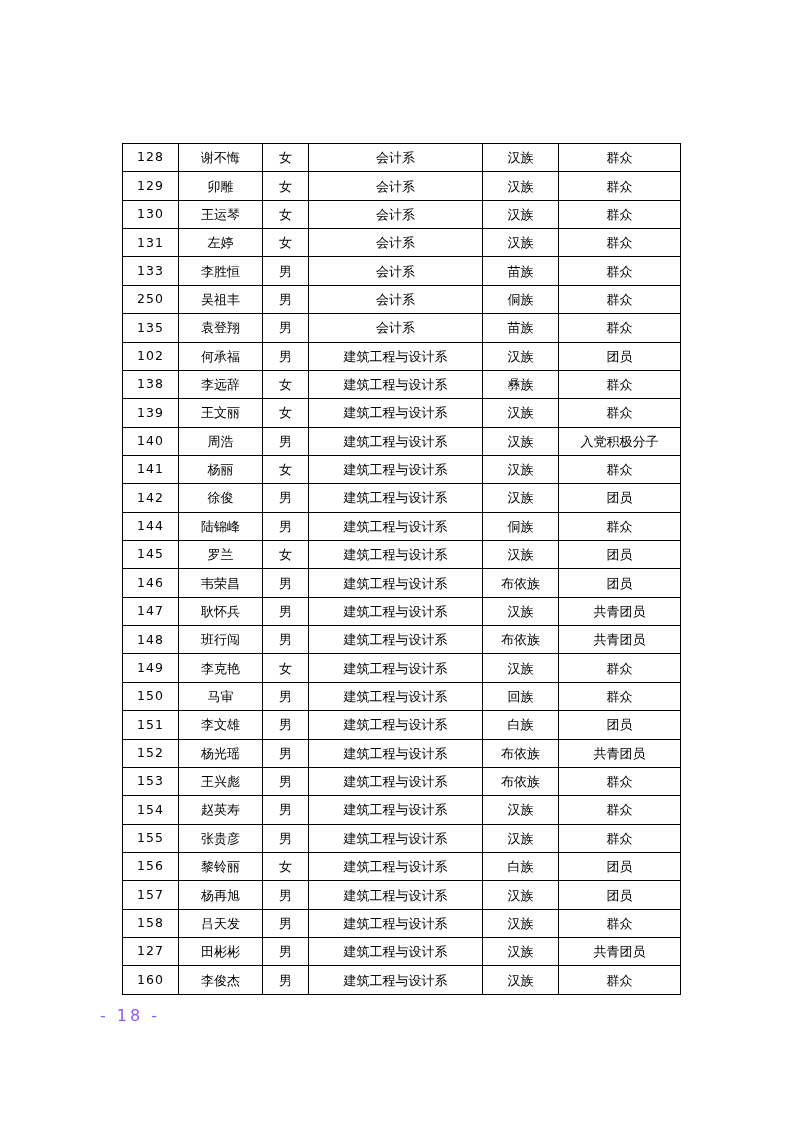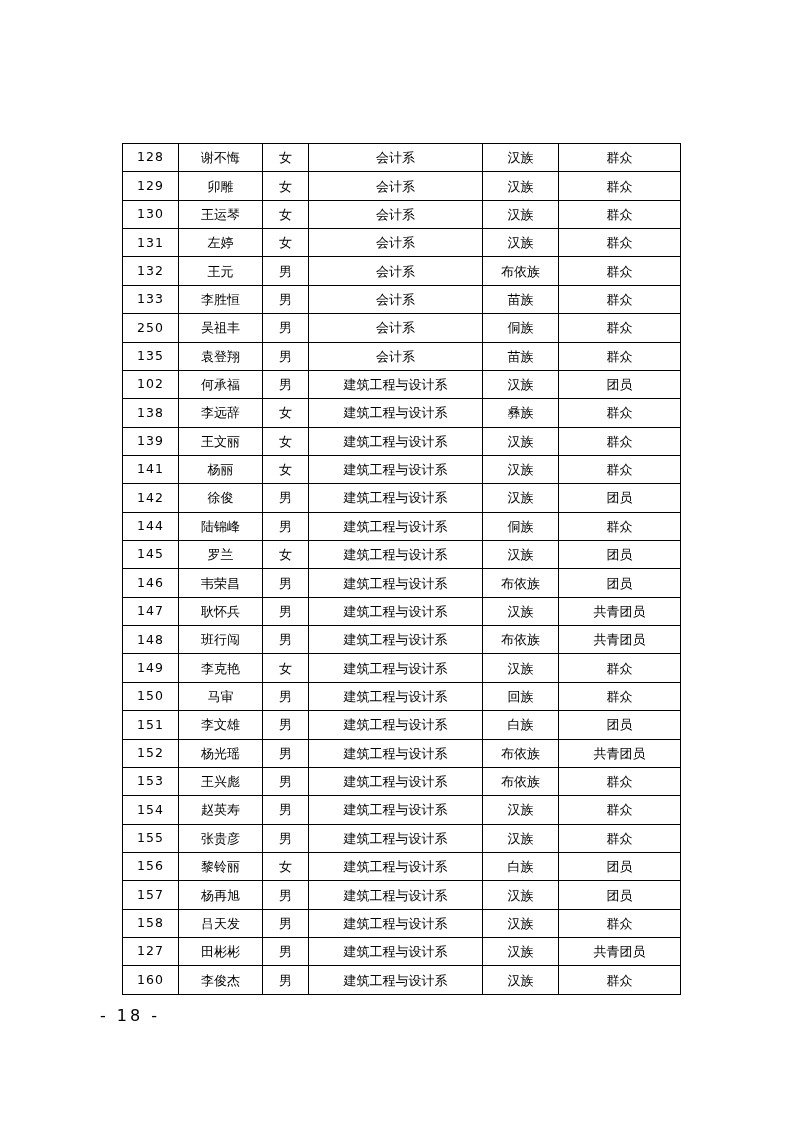--- a/index.html
+++ b/index.html
@@ -40,21 +40,21 @@
   table.roster td.col-number {
     letter-spacing: 1px;
     font-size: 12.5px;
   }
   .page-footer {
     position: absolute;
     left: 100px;
     top: 1006px;
     font-size: 16px;
     letter-spacing: 3px;
-    color: #000000;
+    color: #8b5cf6;
     white-space: pre;
   }
 </style>
 </head>
 <body>
 
 <div class="page">
 
   <table class="roster">
     <colgroup>
@@ -92,28 +92,20 @@
         </tr>
         <tr>
           <td class="col-number">131</td>
           <td class="col-name">左婷</td>
           <td class="col-gender">女</td>
           <td class="col-department">会计系</td>
           <td class="col-ethnicity">汉族</td>
           <td class="col-political_status">群众</td>
         </tr>
         <tr>
-          <td class="col-number">132</td>
-          <td class="col-name">王元</td>
-          <td class="col-gender">男</td>
-          <td class="col-department">会计系</td>
-          <td class="col-ethnicity">布依族</td>
-          <td class="col-political_status">群众</td>
-        </tr>
-        <tr>
           <td class="col-number">133</td>
           <td class="col-name">李胜恒</td>
           <td class="col-gender">男</td>
           <td class="col-department">会计系</td>
           <td class="col-ethnicity">苗族</td>
           <td class="col-political_status">群众</td>
         </tr>
         <tr>
           <td class="col-number">250</td>
           <td class="col-name">吴祖丰</td>
@@ -148,20 +140,28 @@
         </tr>
         <tr>
           <td class="col-number">139</td>
           <td class="col-name">王文丽</td>
           <td class="col-gender">女</td>
           <td class="col-department">建筑工程与设计系</td>
           <td class="col-ethnicity">汉族</td>
           <td class="col-political_status">群众</td>
         </tr>
         <tr>
+          <td class="col-number">140</td>
+          <td class="col-name">周浩</td>
+          <td class="col-gender">男</td>
+          <td class="col-department">建筑工程与设计系</td>
+          <td class="col-ethnicity">汉族</td>
+          <td class="col-political_status">入党积极分子</td>
+        </tr>
+        <tr>
           <td class="col-number">141</td>
           <td class="col-name">杨丽</td>
           <td class="col-gender">女</td>
           <td class="col-department">建筑工程与设计系</td>
           <td class="col-ethnicity">汉族</td>
           <td class="col-political_status">群众</td>
         </tr>
         <tr>
           <td class="col-number">142</td>
           <td class="col-name">徐俊</td>

